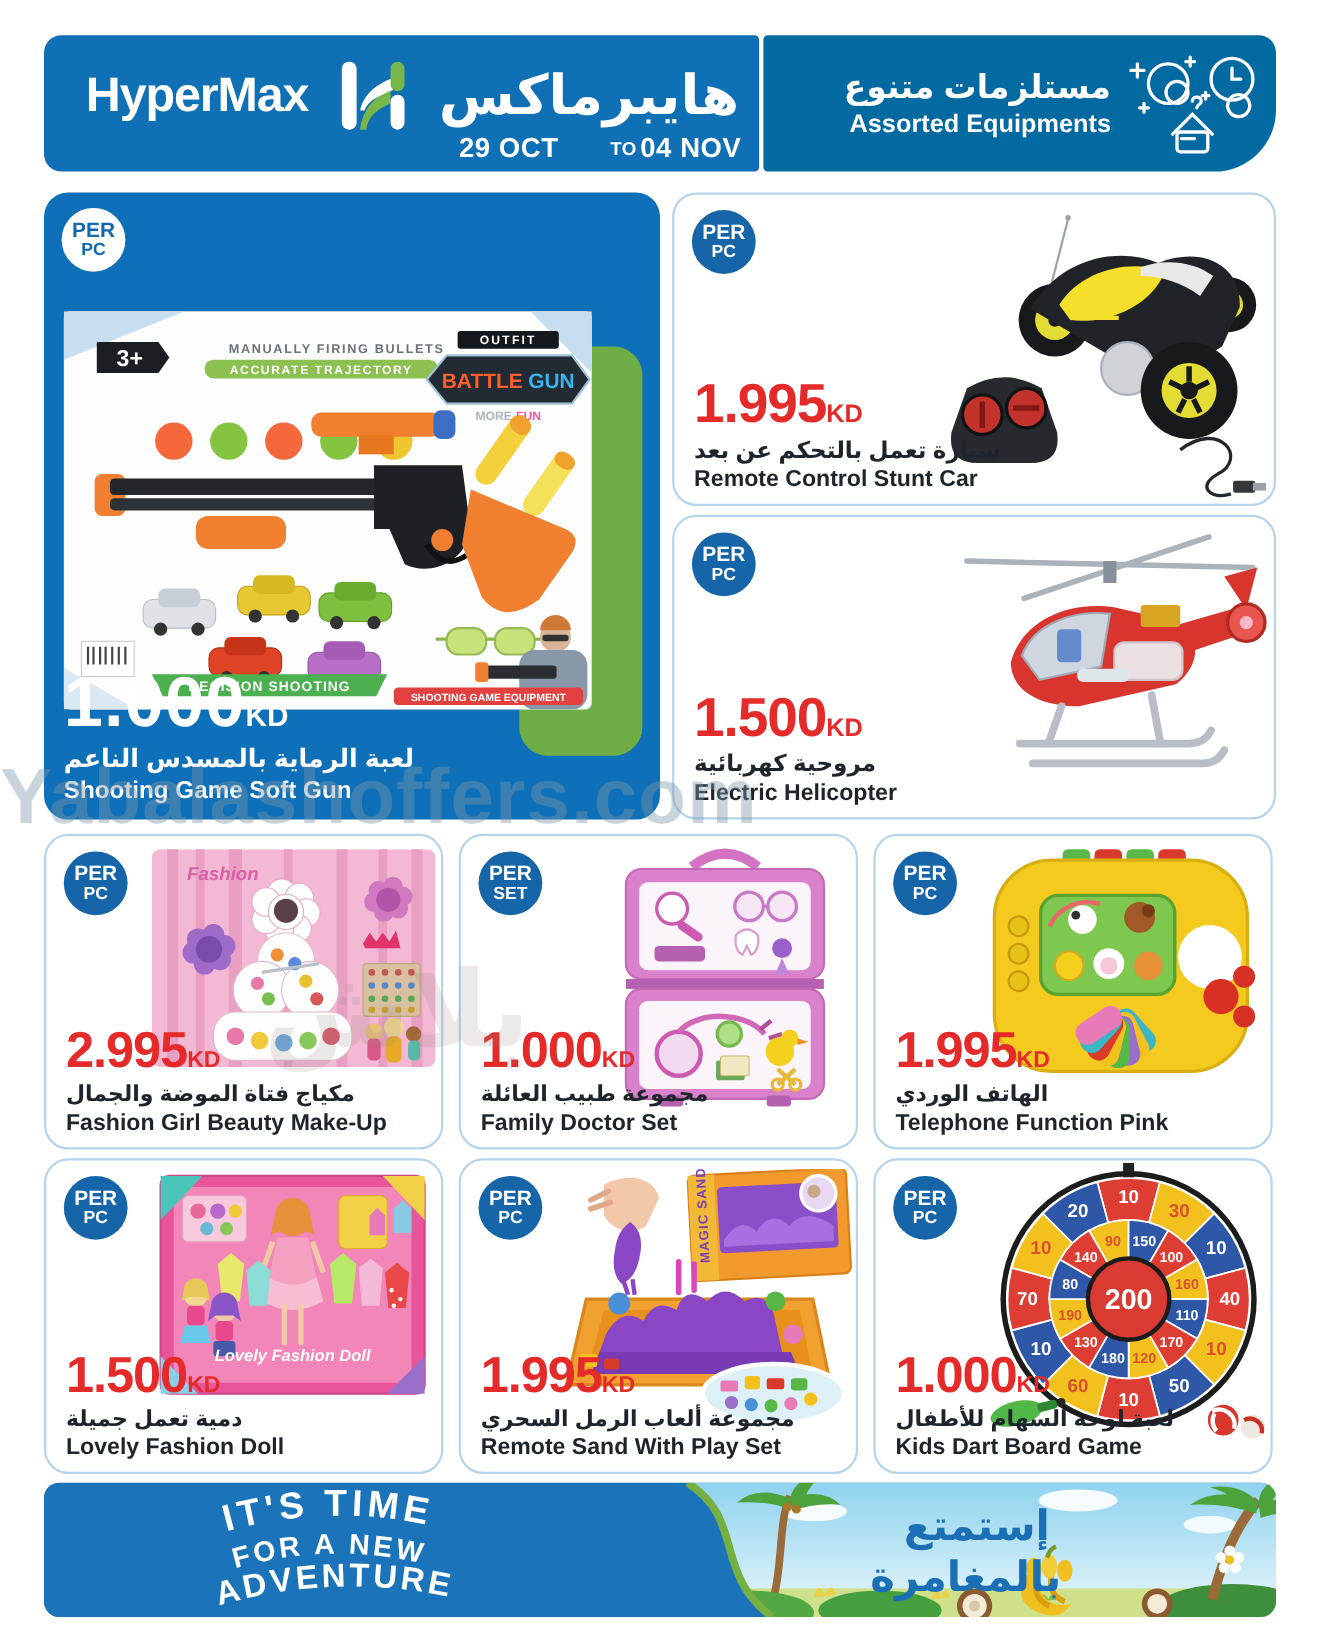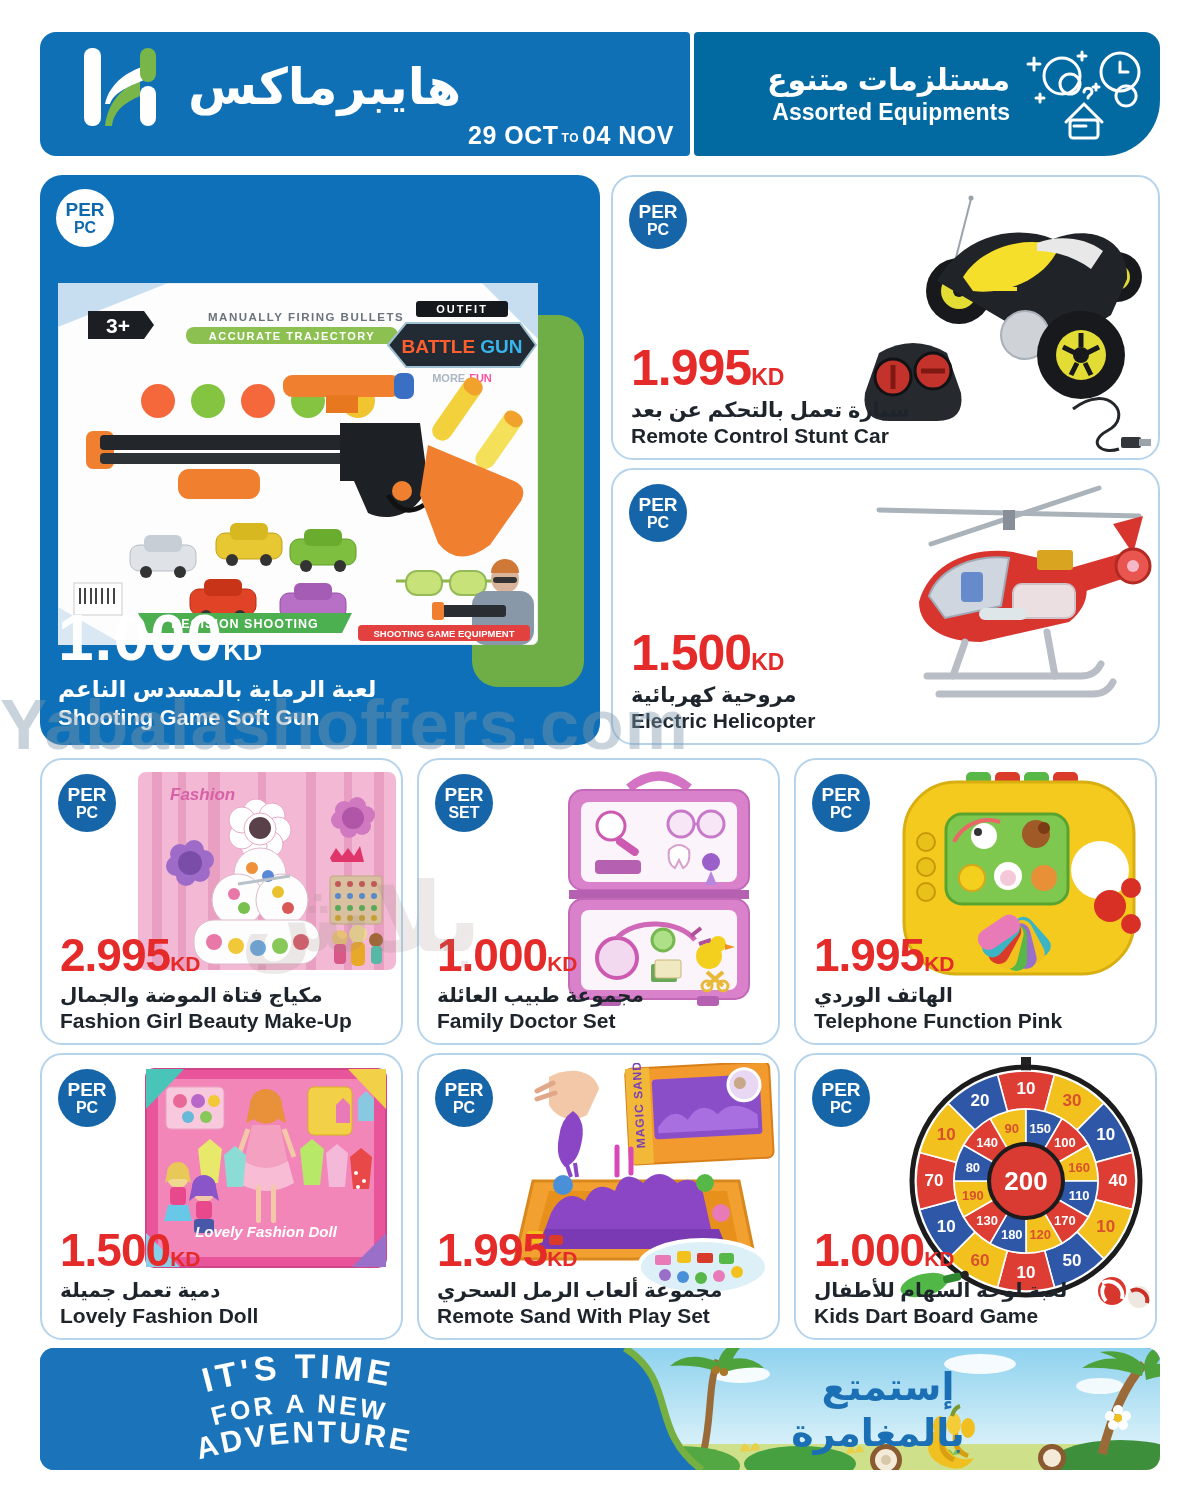--- a/index.html
+++ b/index.html
@@ -7,21 +7,21 @@
          font-family:"Liberation Sans","DejaVu Sans",sans-serif; overflow:hidden; }
 
   
   .hdr-blue { position:absolute; left:40px; top:32px; width:650px; height:124px;
               background:#0f70b6; border-radius:16px 4px 4px 16px;
               display:flex; align-items:center; padding:0 18px 14px 38px; gap:26px; }
   .brand-en { color:#fff; font-weight:bold; font-size:44px; letter-spacing:-1px; }
   .brand-ar { color:#fff; font-weight:bold; font-size:50px; direction:rtl; }
   .date-range { position:absolute; right:16px; bottom:6px; color:#fff; font-weight:bold;
                 font-size:25px; letter-spacing:.5px; }
-  .date-range .to { font-size:12px; vertical-align:2px; padding:0 3px; }
+  .date-range .to { font-size:17px; vertical-align:2px; padding:0 3px;margin-left:44px; }
   .hdr-green { position:absolute; left:694px; top:32px; width:466px; height:124px;
                background:#0369a1; border-radius:4px 16px 56px 4px;
                display:flex; align-items:center; justify-content:flex-end; padding-right:10px; gap:8px; }
   .cat-text { text-align:right; color:#fff; }
   .cat-ar { font-size:30px; font-weight:bold; direction:rtl; }
   .cat-en { font-size:23px; font-weight:bold; margin-top:2px; }
 
   
   .card { position:absolute; background:#fff; border:2px solid #b5d4ec; border-radius:22px;padding-left:27px; }
   .card.big { background:#0e70b8; border:none; }
@@ -57,20 +57,21 @@
 
   
   .footer { position:absolute; left:40px; top:1348px; width:1120px; height:122px;
             border-radius:14px; overflow:hidden; background:#1b74ba; }
   .footer svg { display:block; }
 </style>
 </head>
 <body>
 
 <div class="hdr-blue">
+  <span class="brand-en">HyperMax</span>
   <svg width="84" height="86" viewBox="0 0 84 86">
     <rect x="6" y="4" width="17" height="78" rx="8" fill="#fff"></rect>
     <path d="M27,82 C30,58 44,44 62,36 L62,52 C48,58 36,66 34,82 Z" fill="#79b64a"></path>
     <path d="M27,60 C32,38 50,28 66,22 L66,36 C52,42 36,48 32,60 Z" fill="#fff"></path>
     <rect x="62" y="4" width="16" height="34" rx="8" fill="#79b64a"></rect>
     <rect x="62" y="42" width="16" height="40" rx="8" fill="#fff"></rect>
   </svg>
   <span class="brand-ar">هايبرماكس</span>
   <div class="date-range">
     <span>29 OCT</span><span class="to">TO</span><span>04 NOV</span>

